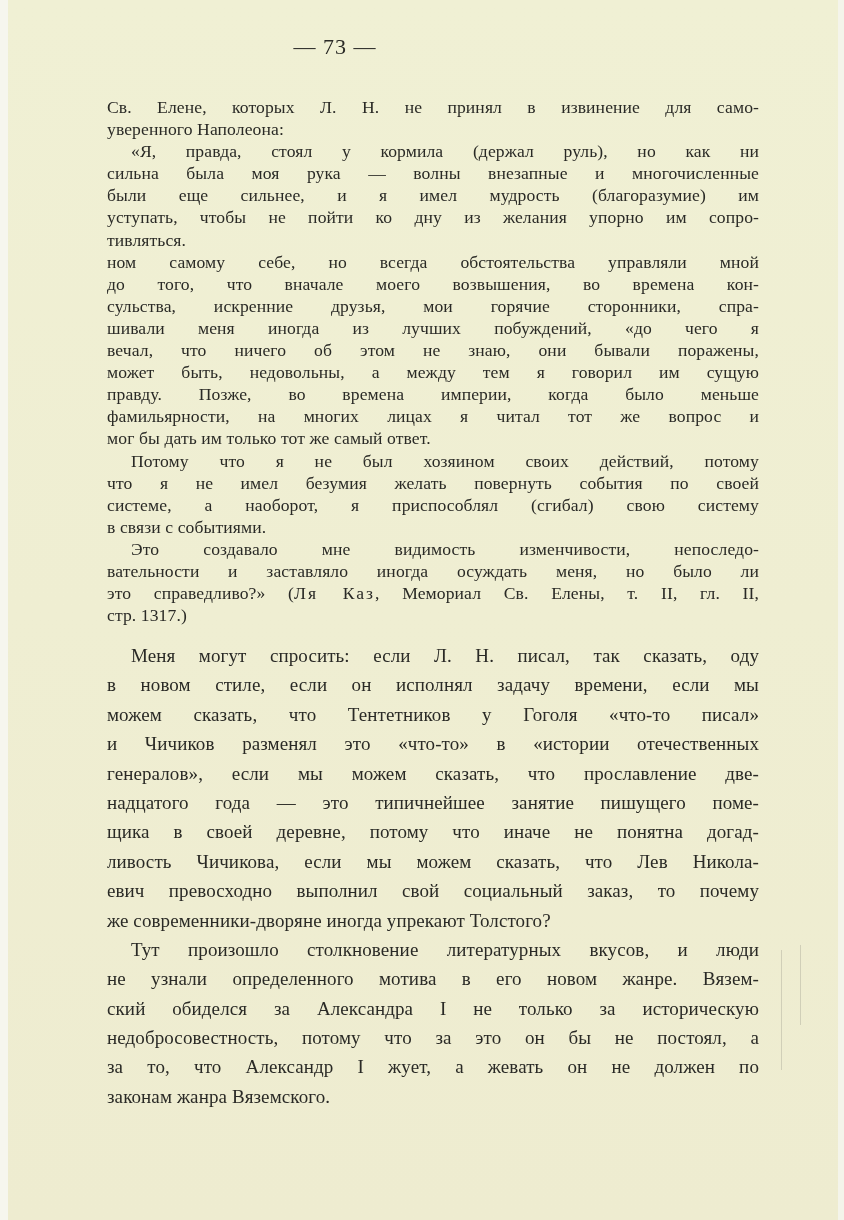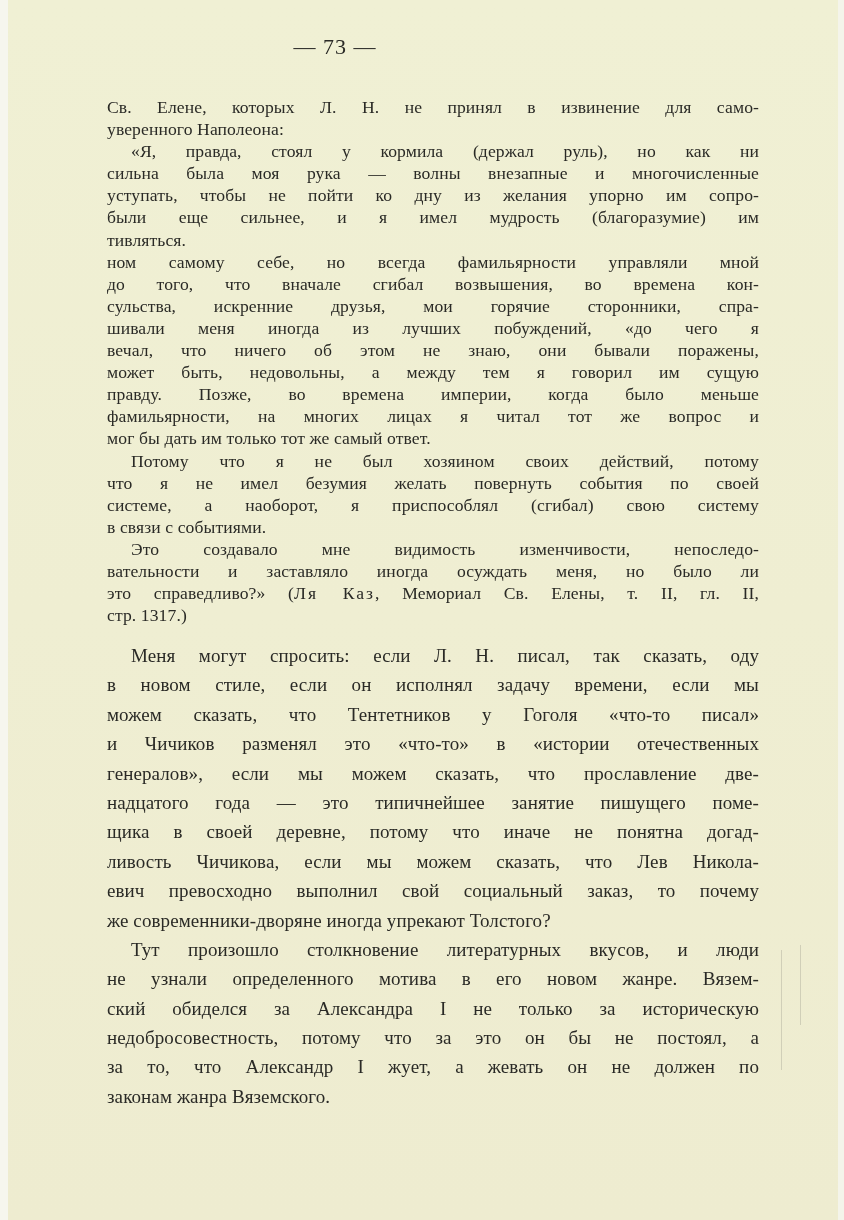--- a/index.html
+++ b/index.html
@@ -48,25 +48,25 @@
 <div class="pencil" style="left:781px;top:950px;height:120px;"></div>
 <div class="pencil" style="left:800px;top:945px;height:80px;"></div>
 
 <div class="page-number">— 73 —</div>
 
 <div class="text small" id="small-block">
     <span class="line">Св. Елене, которых Л. Н. не принял в извинение для само-</span>
     <span class="line last">уверенного Наполеона:</span>
     <span class="line indent">«Я, правда, стоял у кормила (держал руль), но как ни</span>
     <span class="line">сильна была моя рука — волны внезапные и многочисленные</span>
+    <span class="line">были еще сильнее, и я имел мудрость (благоразумие) им</span>
     <span class="line">уступать, чтобы не пойти ко дну из желания упорно им сопро-</span>
-    <span class="line">были еще сильнее, и я имел мудрость (благоразумие) им</span>
     <span class="line last">тивляться.</span>
-    <span class="line">ном самому себе, но всегда фамильярности управляли мной</span>
-    <span class="line">до того, что вначале сгибал возвышения, во времена кон-</span>
+    <span class="line">ном самому себе, но всегда обстоятельства управляли мной</span>
+    <span class="line">до того, что вначале моего возвышения, во времена кон-</span>
     <span class="line">сульства, искренние друзья, мои горячие сторонники, спра-</span>
     <span class="line">шивали меня иногда из лучших побуждений, «до чего я</span>
     <span class="line">вечал, что ничего об этом не знаю, они бывали поражены,</span>
     <span class="line">может быть, недовольны, а между тем я говорил им сущую</span>
     <span class="line">правду. Позже, во времена империи, когда было меньше</span>
     <span class="line">фамильярности, на многих лицах я читал тот же вопрос и</span>
     <span class="line last">мог бы дать им только тот же самый ответ.</span>
     <span class="line indent">Потому что я не был хозяином своих действий, потому</span>
     <span class="line">что я не имел безумия желать повернуть события по своей</span>
     <span class="line">системе, а наоборот, я приспособлял (сгибал) свою систему</span>

